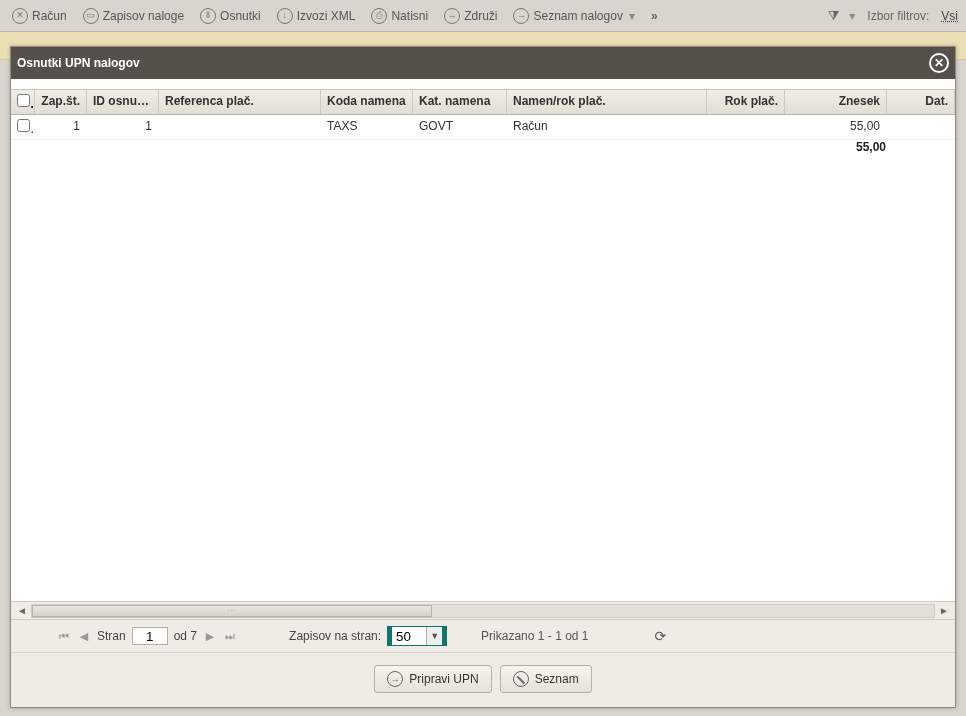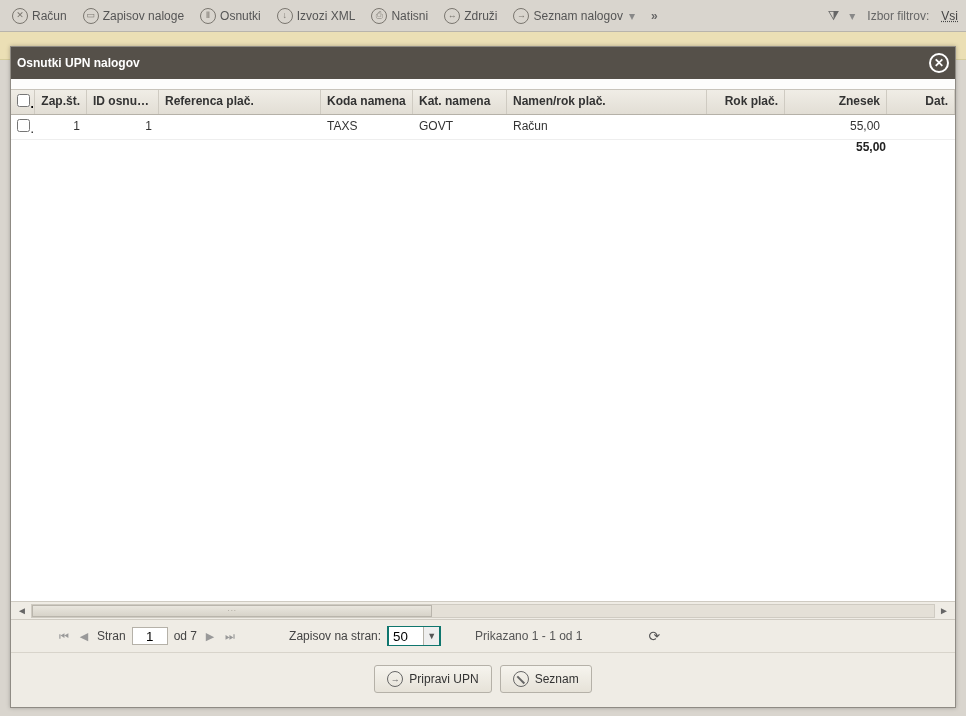--- a/index.html
+++ b/index.html
@@ -184,21 +184,21 @@
     color:#999; cursor:pointer;
     width:14px;text-align:center; font-size:11px;
   }
   .paging .sep { width:30px; }
   .paging input.page {
     width:36px; text-align:center;
     border:1px solid #b5b1a8; height:18px;
     background:#fff;
   }
   .paging select, .paging .combo {
-    border:2px solid #0f766e; height:20px; background:#fff;
+    border:5px solid #0f766e; height:20px; background:#fff;
     display:inline-flex; align-items:center;
   }
   .paging .combo input { border:none; width:34px; text-align:left; padding-left:4px; height:18px;}
   .paging .combo .dd { width:16px; height:18px; border-left:1px solid #b5b1a8;
     display:flex;align-items:center;justify-content:center;font-size:9px;color:#555;cursor:pointer;background:#eee;}
   .paging .status { margin-left:28px; color:#555;}
   .paging .refresh {
     margin-left:60px; cursor:pointer; color:#555;
     font-size:14px;
   }

